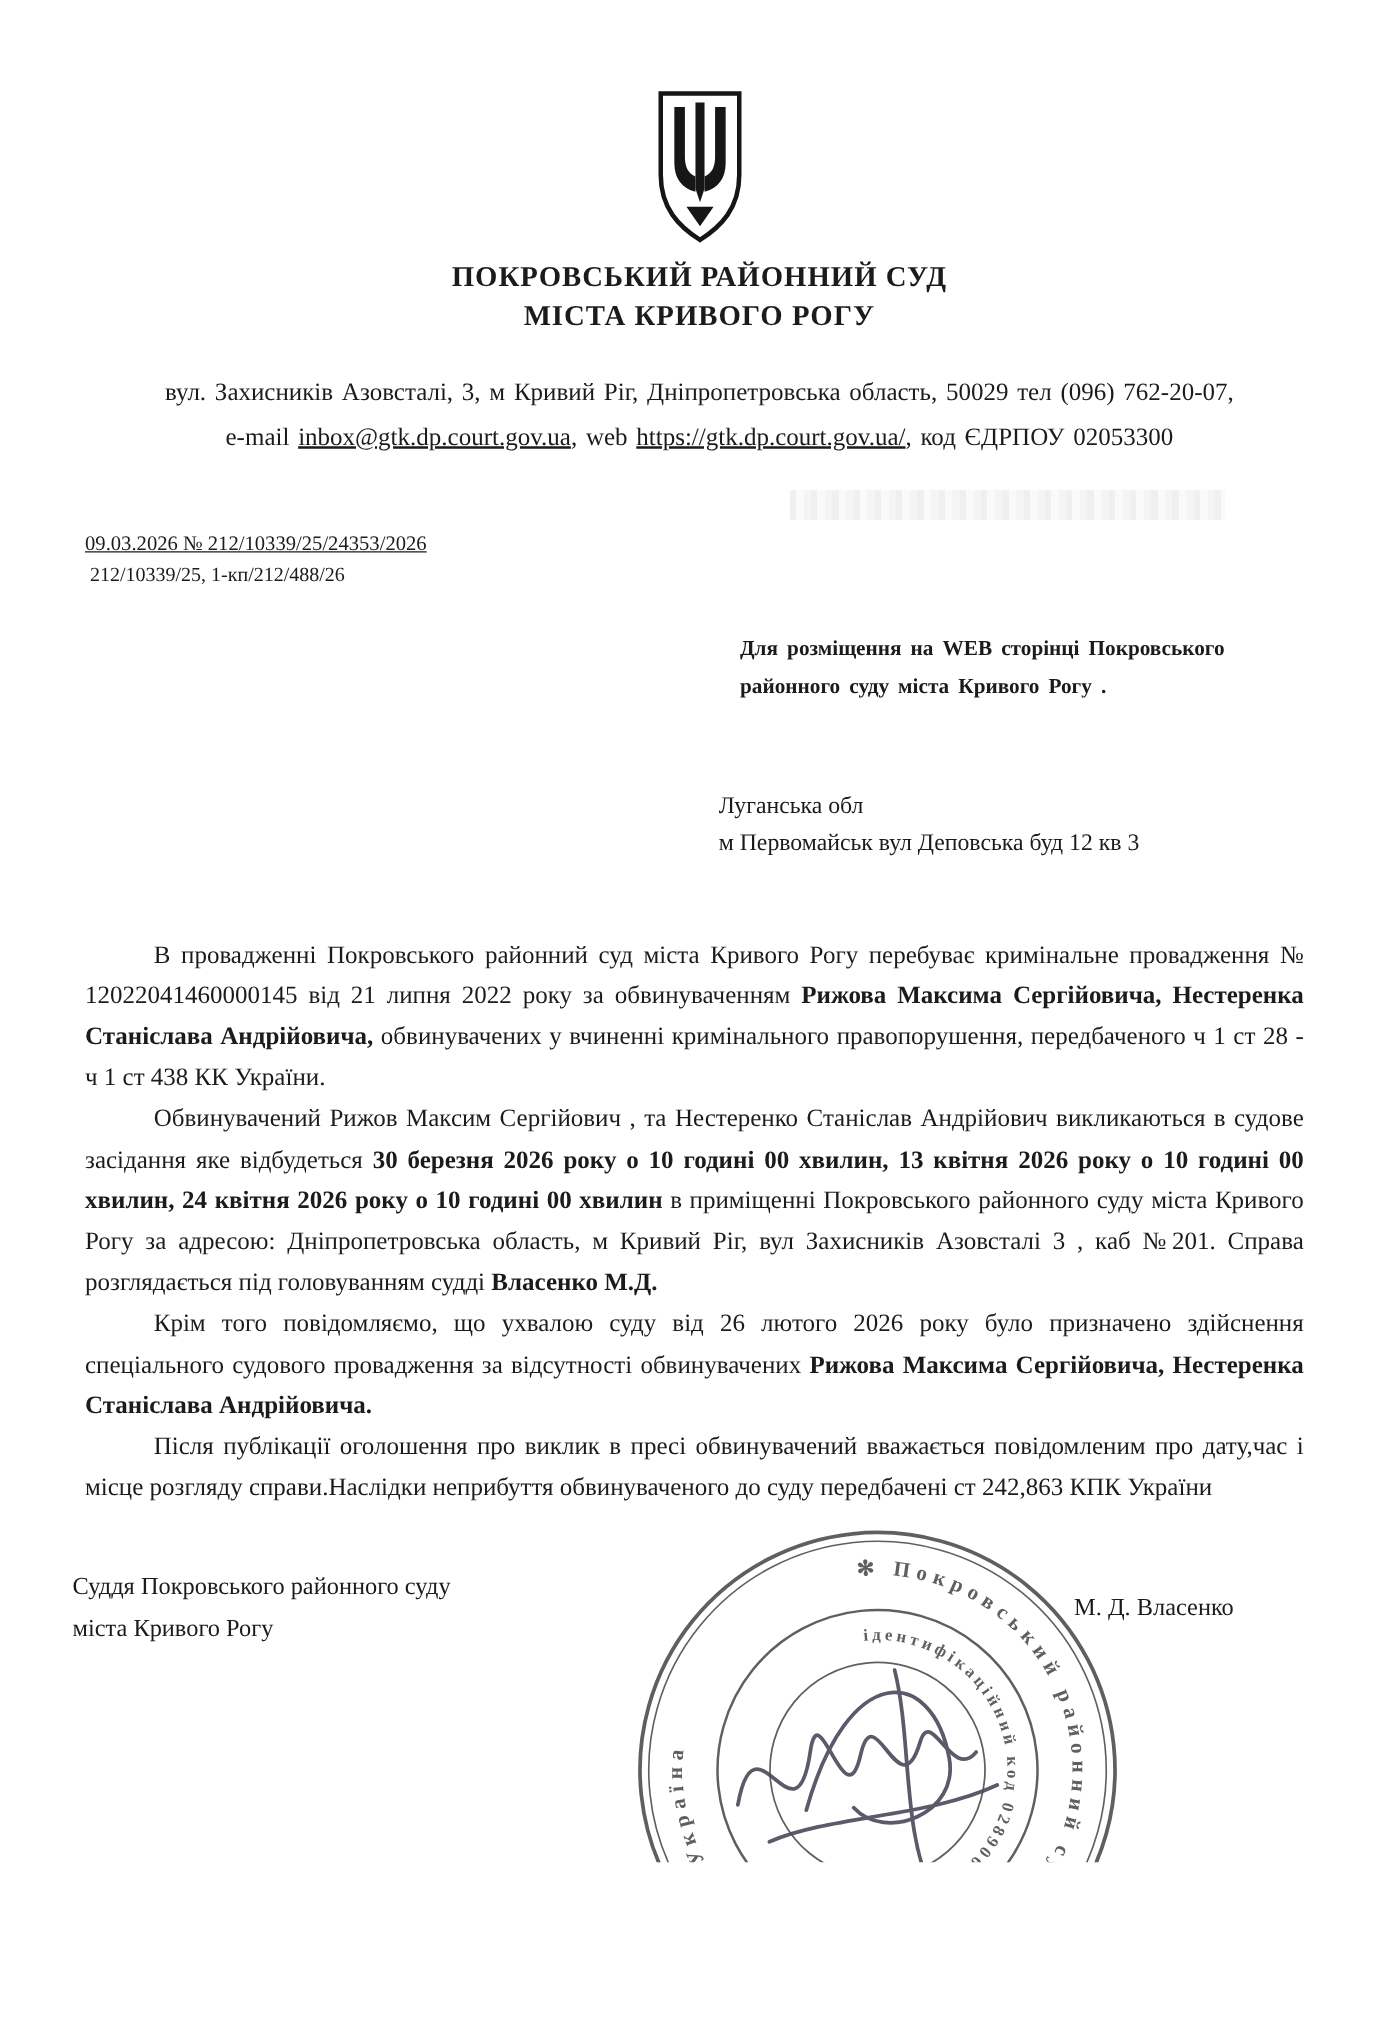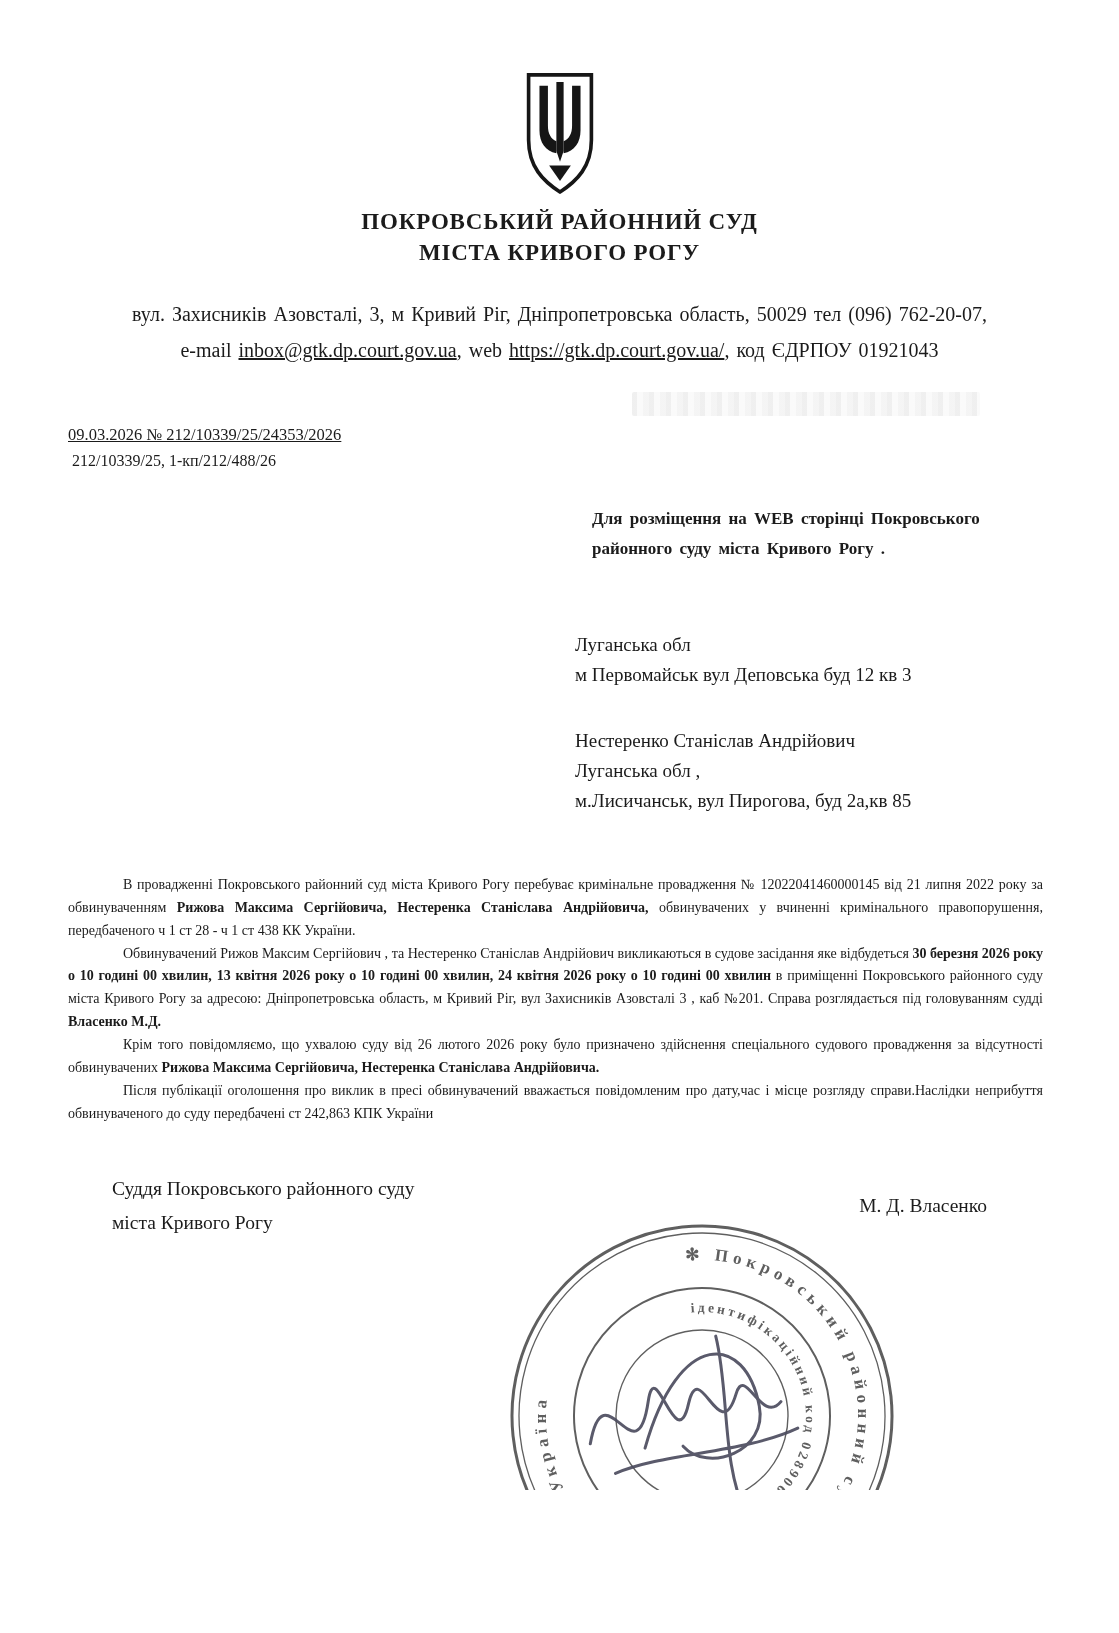--- a/index.html
+++ b/index.html
@@ -20,24 +20,24 @@
   
   .ref-block{margin:54px 0 0 68px;font-size:16.5px;line-height:1.6;}
   .ref-line1{text-decoration:underline;}
   .ref-line2{font-size:16px;margin-left:4px;}
   
   .web-note{margin:30px 0 0 592px;width:445px;font-weight:bold;font-size:17px;line-height:1.75;word-spacing:3px;}
   
   .recipients{margin:66px 0 0 575px;font-size:19px;line-height:1.58;}
   .recipient + .recipient{margin-top:36px;}
   
-  .body-text{margin:58px 76px 0 68px;font-size:14px;line-height:1.64;text-align:justify;}
+  .body-text{margin:58px 76px 0 68px;font-size:20px;line-height:1.64;text-align:justify;}
   .body-text p{margin:0;text-indent:55px;}
   
-  .sig-row{display:flex;justify-content:space-between;align-items:center;margin:46px 132px 0 112px;font-size:19.5px;}
+  .sig-row{display:flex;justify-content:space-between;align-items:center;margin:46px 132px 0 58px;font-size:19.5px;}
   .sig-title{line-height:1.75;}
   .sig-name{white-space:nowrap;}
   
   .stamp{
     position:absolute;left:492px;top:1206px;width:420px;height:420px;
     mix-blend-mode:multiply;opacity:0.82;
     transform:rotate(-6deg);
     pointer-events:none;
   }
   .stamp text{font-family:"Liberation Serif","DejaVu Serif",serif;font-weight:bold;fill:#3c3c3c;}
@@ -69,41 +69,36 @@
     </svg>
   </div>
 
   <div class="court-title">
     <div>ПОКРОВСЬКИЙ РАЙОННИЙ СУД</div>
     <div>МІСТА КРИВОГО РОГУ</div>
   </div>
 
   <div class="head-address">
     <div>вул. Захисників Азовсталі, 3, м  Кривий Ріг,  Дніпропетровська область, 50029 тел  (096) 762-20-07,</div>
-    <div><span>e-mail  </span><span class="u">inbox@gtk.dp.court.gov.ua</span><span>,  web  </span><span class="u">https://gtk.dp.court.gov.ua/</span><span>, код ЄДРПОУ 01921043</span></div>
+    <div><span>e-mail  </span><span class="u">inbox@gtk.dp.court.gov.ua</span><span>,  web  </span><span class="u">https://gtk.dp.court.gov.ua/</span><span>, код ЄДРПОУ 02053300</span></div>
   </div>
 
   <div class="ref-block">
     <div class="ref-line1">09.03.2026 №  212/10339/25/24353/2026</div>
     <div class="ref-line2">212/10339/25, 1-кп/212/488/26</div>
   </div>
 
   <div class="scan-noise"></div>
 
   <div class="web-note">Для розміщення на WEB  сторінці Покровського районного  суду міста Кривого Рогу .</div>
 
   <div class="recipients">
     <div class="recipient">
       <div>Луганська обл</div>
       <div>м Первомайськ вул Деповська буд 12 кв 3</div>
-    </div>
-    <div class="recipient">
-      <div>Нестеренко Станіслав Андрійович</div>
-      <div>Луганська обл ,</div>
-      <div>м.Лисичанськ, вул Пирогова, буд 2а,кв 85</div>
     </div>
   </div>
 
   <div class="body-text">
     <p><span>В провадженні Покровського  районний суд міста Кривого Рогу  перебуває кримінальне провадження № 12022041460000145 від 21 липня 2022 року за обвинуваченням </span><b>Рижова Максима Сергійовича, Нестеренка Станіслава Андрійовича,</b><span> обвинувачених у вчиненні кримінального правопорушення, передбаченого ч 1 ст 28 - ч 1 ст 438 КК України.</span></p>
     <p><span>Обвинувачений   Рижов Максим Сергійович , та Нестеренко Станіслав Андрійович викликаються в судове засідання яке відбудеться  </span><b>30 березня 2026 року о 10 годині 00 хвилин, 13 квітня 2026 року о 10 годині 00 хвилин, 24 квітня 2026 року о 10 годині 00 хвилин</b><span> в приміщенні Покровського районного суду міста Кривого Рогу за адресою: Дніпропетровська область,  м Кривий Ріг,  вул Захисників  Азовсталі  3 ,  каб №201.  Справа розглядається  під головуванням судді </span><b>Власенко М.Д.</b></p>
     <p><span>Крім того повідомляємо, що ухвалою суду від 26 лютого 2026 року було   призначено здійснення  спеціального судового провадження  за відсутності обвинувачених </span><b>Рижова Максима Сергійовича, Нестеренка Станіслава Андрійовича.</b></p>
     <p><span>Після публікації оголошення про виклик в пресі обвинувачений вважається повідомленим про дату,час і місце розгляду справи.Наслідки неприбуття обвинуваченого до суду передбачені ст 242,863 КПК України</span></p>
   </div>
 

